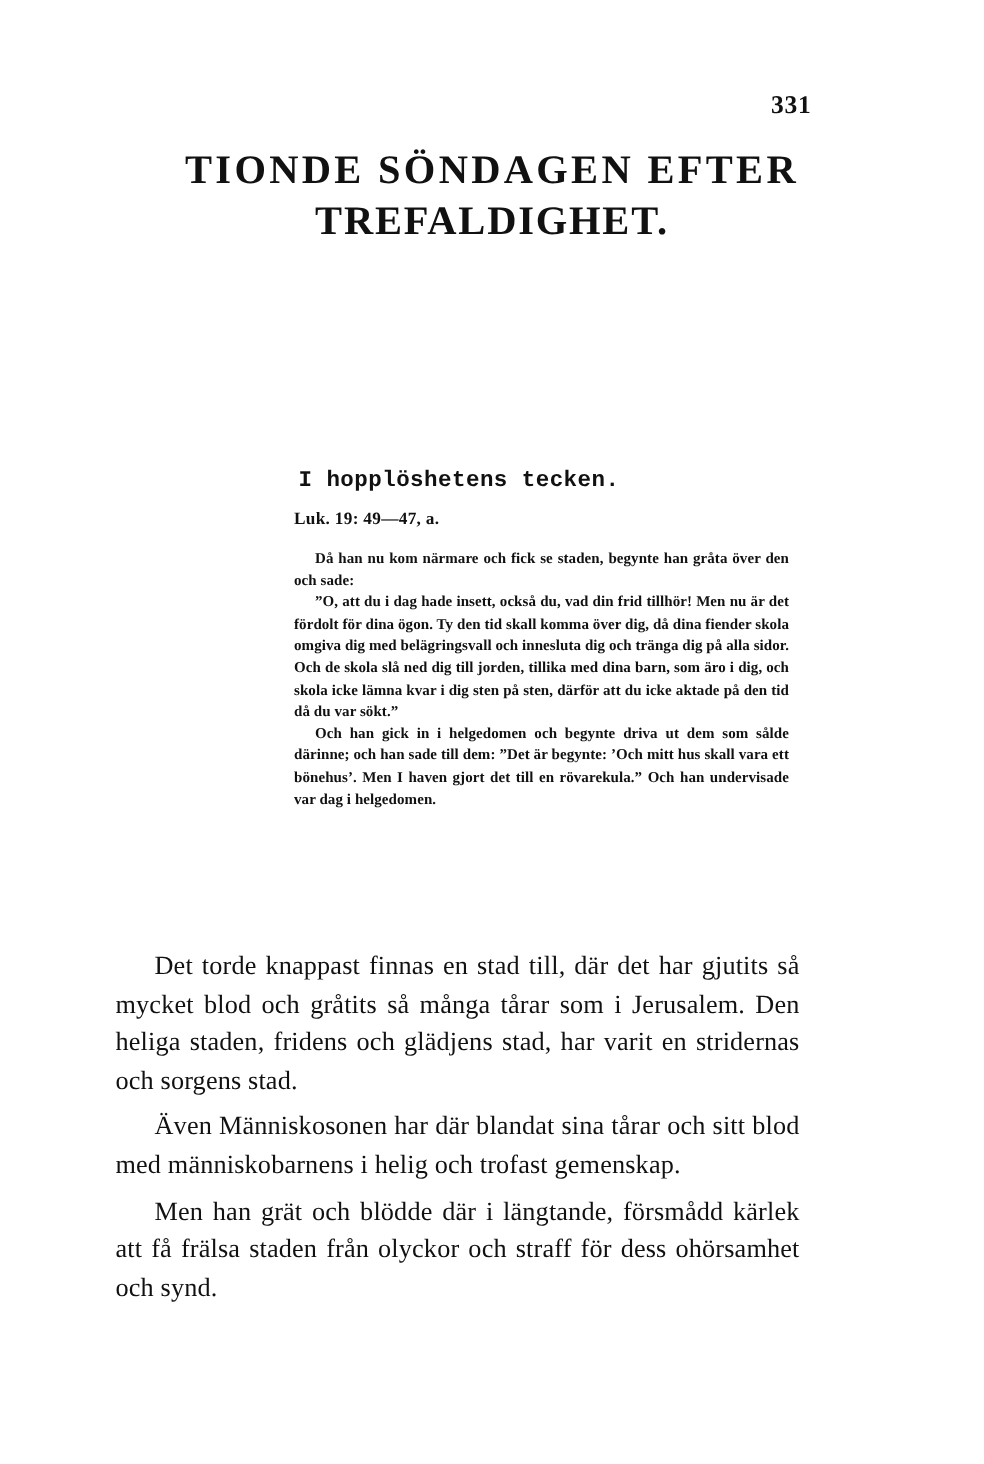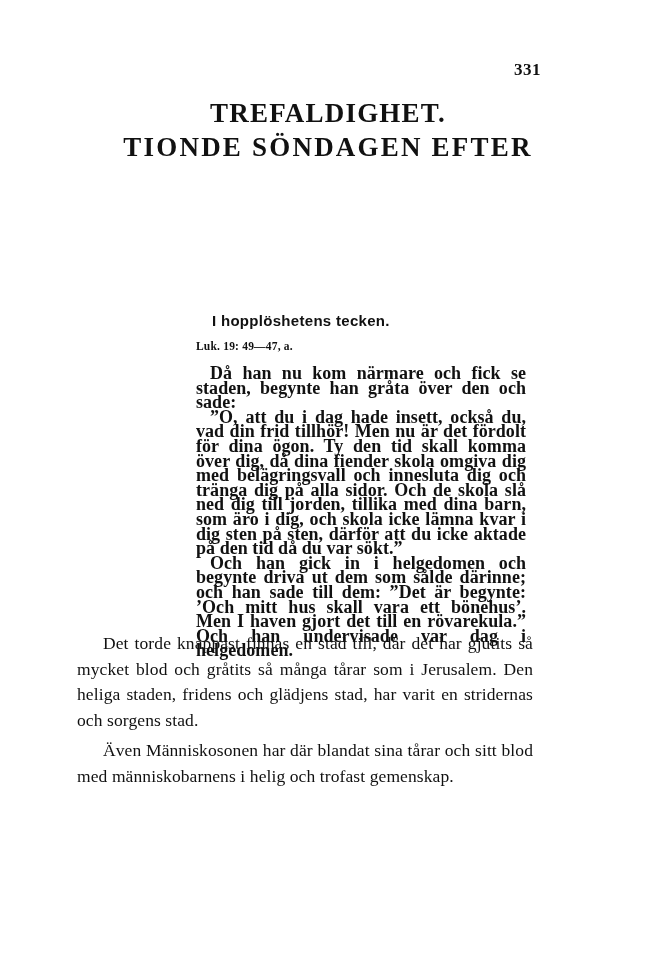--- a/index.html
+++ b/index.html
@@ -43,43 +43,43 @@
     font-size: 27px;
     line-height: 34px;
     letter-spacing: 1.2px;
   }
   .title-line.first {
     letter-spacing: 2.2px;
   }
   .sermon-heading {
     position: absolute;
     top: 312px;
-    left: 212px;
-    font-family: Liberation Sans, sans-serif;
+    left: 199px;
+    font-family: Liberation Mono, monospace;
     font-weight: bold;
     font-size: 15px;
     letter-spacing: 0.3px;
   }
   .scripture-ref {
     position: absolute;
     top: 340px;
     left: 196px;
     font-family: "Liberation Serif", serif;
     font-weight: bold;
     font-size: 11.5px;
     letter-spacing: 0.2px;
   }
   .scripture-block {
     position: absolute;
     top: 366px;
     left: 196px;
     width: 330px;
     font-family: "Liberation Serif", serif;
     font-weight: bold;
-    font-size: 18px;
+    font-size: 10px;
     line-height: 14.6px;
     text-align: justify;
     letter-spacing: 0.05px;
   }
   .scripture-block p {
     margin: 0;
     text-indent: 14px;
   }
   .body-block {
     position: absolute;
@@ -101,32 +101,33 @@
   }
 </style>
 </head>
 <body>
 
 <div class="page">
 
   <div class="page-number">331</div>
 
   <div class="title-block">
+    <div class="title-line first">TIONDE SÖNDAGEN EFTER</div>
     <div class="title-line">TREFALDIGHET.</div>
-    <div class="title-line first">TIONDE SÖNDAGEN EFTER</div>
   </div>
 
   <div class="sermon-heading">I hopplöshetens tecken.</div>
 
   <div class="scripture-ref">Luk. 19: 49—47, a.</div>
 
   <div class="scripture-block">
     <p>Då han nu kom närmare och fick se staden, begynte han gråta över den och sade:</p>
     <p>”O, att du i dag hade insett, också du, vad din frid tillhör! Men nu är det fördolt för dina ögon. Ty den tid skall komma över dig, då dina fiender skola omgiva dig med belägringsvall och innesluta dig och tränga dig på alla sidor. Och de skola slå ned dig till jorden, tillika med dina barn, som äro i dig, och skola icke lämna kvar i dig sten på sten, därför att du icke aktade på den tid då du var sökt.”</p>
     <p>Och han gick in i helgedomen och begynte driva ut dem som sålde därinne; och han sade till dem: ”Det är begynte: ’Och mitt hus skall vara ett bönehus’. Men I haven gjort det till en rövarekula.” Och han undervisade var dag i helgedomen.</p>
   </div>
 
   <div class="body-block">
     <p>Det torde knappast finnas en stad till, där det har gjutits så mycket blod och gråtits så många tårar som i Jerusalem. Den heliga staden, fridens och glädjens stad, har varit en stridernas och sorgens stad.</p>
     <p>Även Människosonen har där blandat sina tårar och sitt blod med människobarnens i helig och trofast gemenskap.</p>
+    <p>Men han grät och blödde där i längtande, försmådd kärlek att få frälsa staden från olyckor och straff för dess ohörsamhet och synd.</p>
   </div>
 
 </div>
 
 </body></html>

